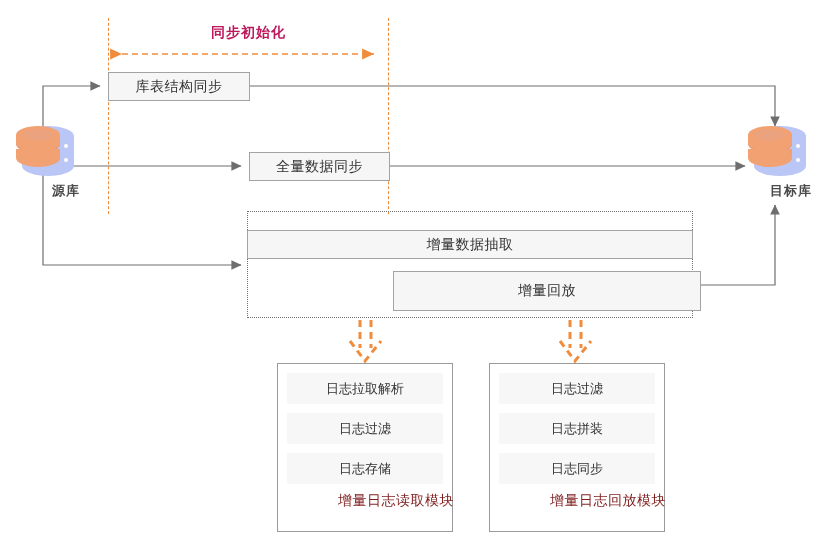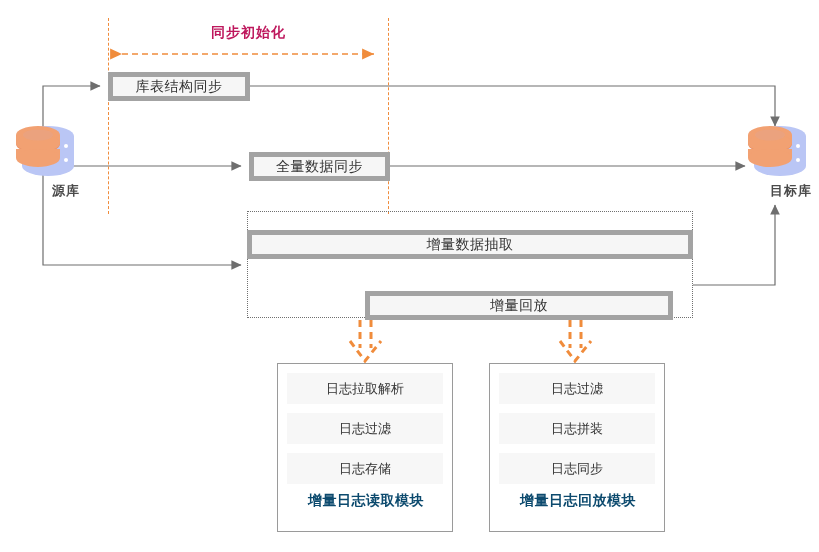--- a/index.html
+++ b/index.html
@@ -5,40 +5,40 @@
   html,body{margin:0;padding:0;background:#ffffff;}
   body{font-family:"Liberation Sans","DejaVu Sans",sans-serif;}
   #canvas{position:relative;width:819px;height:552px;background:#ffffff;overflow:hidden;}
 
   
   .abs{position:absolute;box-sizing:border-box;}
 
   
   .pbox{
     background:#f6f6f6;
-    border:5px solid #a3a3a3;
+    border:1px solid #a3a3a3;
     display:flex;align-items:center;justify-content:center;
     color:#333333;font-size:14px;letter-spacing:.5px;white-space:nowrap;
   }
 
   
   .mbox{
     background:#f7f7f7;
     display:flex;align-items:center;justify-content:center;
     color:#333333;font-size:13px;white-space:nowrap;
   }
 
   
   .module{
     border:1px solid #9a9a9a;
     background:#ffffff;
   }
   .module-title{
-    color:#0c4a6e;font-size:14px;font-weight:bold;letter-spacing:.5px;
-    text-align:center;white-space:nowrap;
+    color:#7f1d1d;font-size:14px;font-weight:normal;letter-spacing:.5px;
+    text-align:right;white-space:nowrap;
   }
 
   
   .dotted-box{
     border:1px dotted #707070;
     background:transparent;
   }
 
   
   .vguide{border-left:1px dashed #f08c3c;}
@@ -114,21 +114,21 @@
   <div class="abs span-label" style="left:108px;top:24px;width:281px;">同步初始化</div>
 
   <div class="abs dotted-box" style="left:247px;top:211px;width:446px;height:107px;"></div>
 
   <div class="abs pbox" style="left:108px;top:72px;width:142px;height:29px;">库表结构同步</div>
 
   <div class="abs pbox" style="left:249px;top:152px;width:141px;height:29px;">全量数据同步</div>
 
   <div class="abs pbox" style="left:247px;top:230px;width:446px;height:29px;">增量数据抽取</div>
 
-  <div class="abs pbox" style="left:365px;top:271px;width:308px;height:29px;margin-top:20px;">增量回放</div>
+  <div class="abs pbox" style="left:393px;top:271px;width:308px;height:40px;">增量回放</div>
 
   <div class="abs" style="left:10px;top:122px;width:68px;height:58px;">
     <svg width="68" height="58" viewBox="0 0 68 58">
 
       <ellipse cx="38" cy="14" rx="26" ry="10" fill="#bac6f5"></ellipse>
       <rect x="12" y="14" width="52" height="30" fill="#bac6f5"></rect>
       <ellipse cx="38" cy="44" rx="26" ry="10" fill="#bac6f5"></ellipse>
 
       <ellipse cx="28" cy="13" rx="22" ry="9" fill="#f2a172"></ellipse>
       <rect x="6" y="13" width="44" height="9" fill="#f2a172"></rect>

